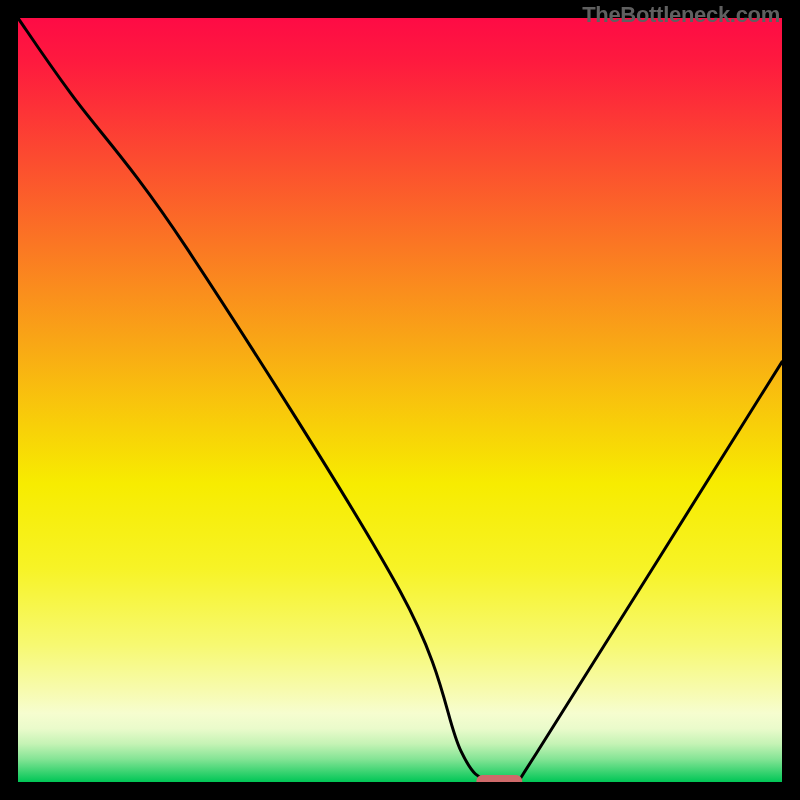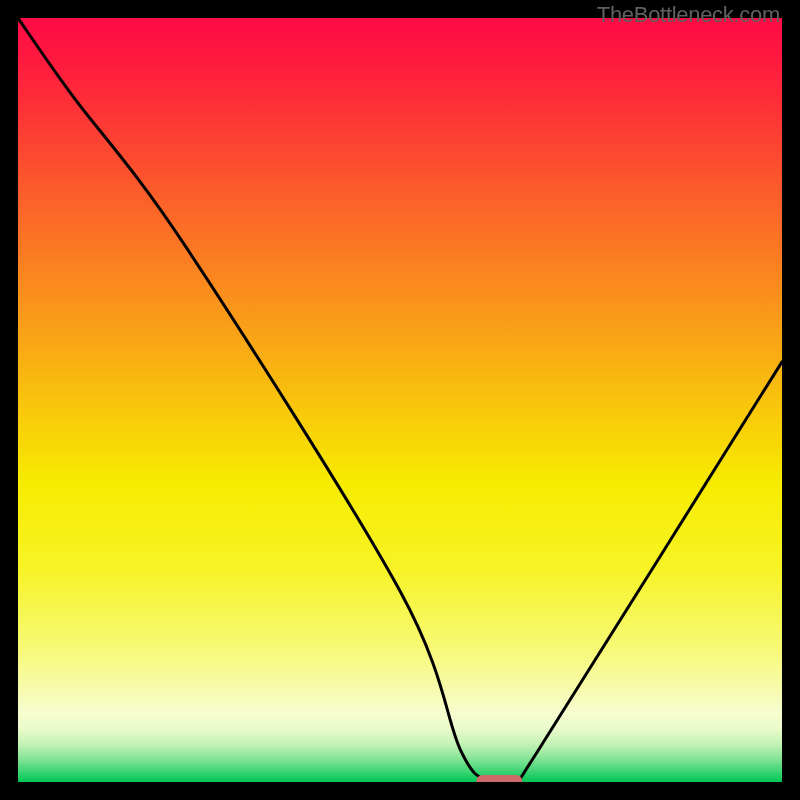--- a/index.html
+++ b/index.html
@@ -17,21 +17,21 @@
     top: 18px;
     width: 764px;
     height: 764px;
   }
   .attribution {
     position: absolute;
     top: 2px;
     right: 20px;
     color: #606060;
     font-size: 22px;
-    font-weight: normal;
+    font-weight: bold;
     letter-spacing: -0.3px;
   }
   svg { display: block; }
 </style>
 </head>
 <body>
 
 <div class="plot-area">
   <svg id="chart-svg" width="764" height="764" viewBox="0 0 764 764">
     <defs>

